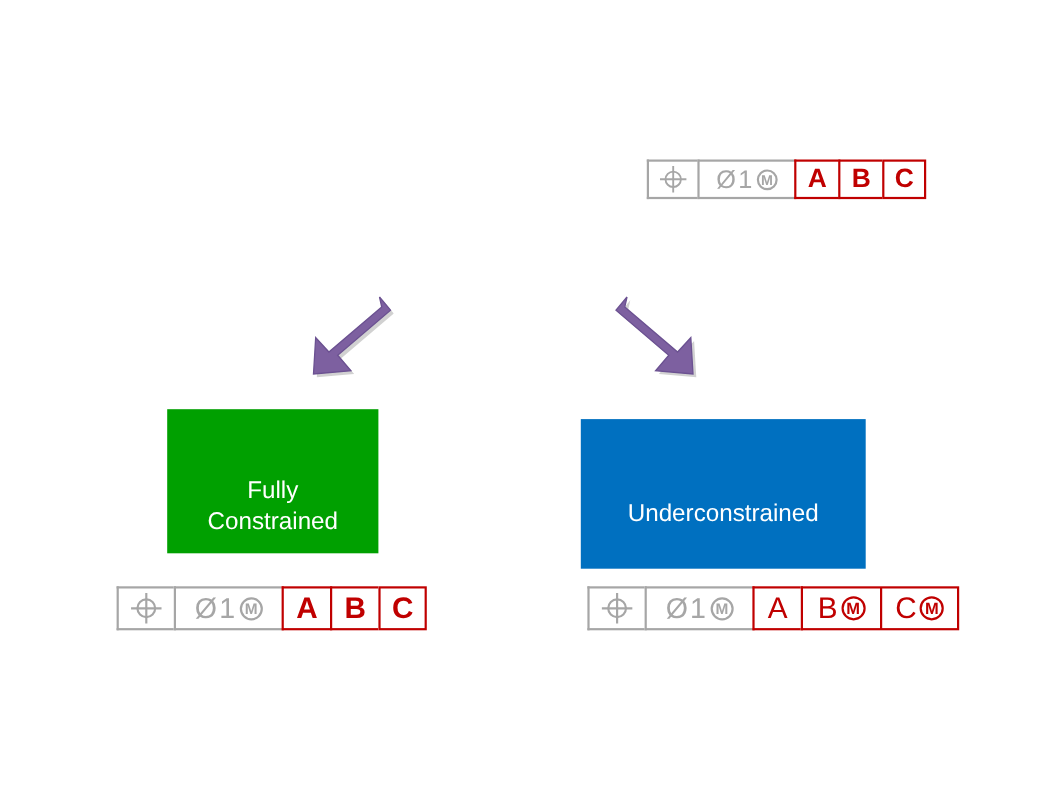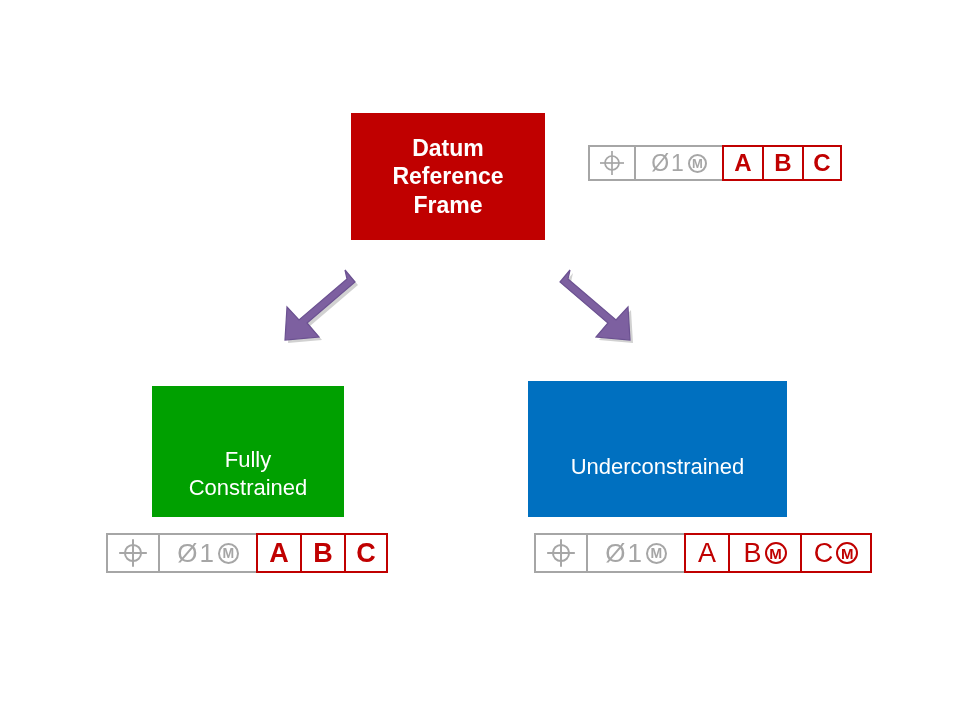--- a/index.html
+++ b/index.html
@@ -28,21 +28,21 @@
     line-height: 1.24;
     box-sizing: border-box;
   }
   #box-datum {
     left: 351px;  top: 113px;
     width: 194px; height: 127px;
     background: #C00000;
     font-size: 23px;
   }
   #box-fully {
-    left: 152px;  top: 386px;
+    left: 152px;  top: 372px;
     width: 192px; height: 131px;
     background: #00A000;
     font-size: 22px;
     font-weight: normal;
     align-items: center;
     padding-top: 44px;
   }
   #box-under {
     left: 528px;  top: 381px;
     width: 259px; height: 136px;
@@ -126,25 +126,20 @@
   #fcf-right .cell-sym   { width: 52px; }
   #fcf-right .cell-tol   { width: 98px; font-size: 26px; }
   #fcf-right .cell-datum-a  { width: 44px; font-size: 27px; }
   #fcf-right .cell-datum-mm { width: 72px; font-size: 27px; gap: 3px; }
 </style>
 </head>
 <body>
 
 <div id="canvas">
 
-  <div class="concept-box" id="box-datum">
-    <span style="white-space:pre-line">Datum
-Reference
-Frame</span>
-  </div>
 
   <div class="concept-box" id="box-fully">
     <span style="white-space:pre-line">Fully
 Constrained</span>
   </div>
 
   <div class="concept-box" id="box-under">
     <span style="white-space:pre-line">Underconstrained</span>
   </div>
 

